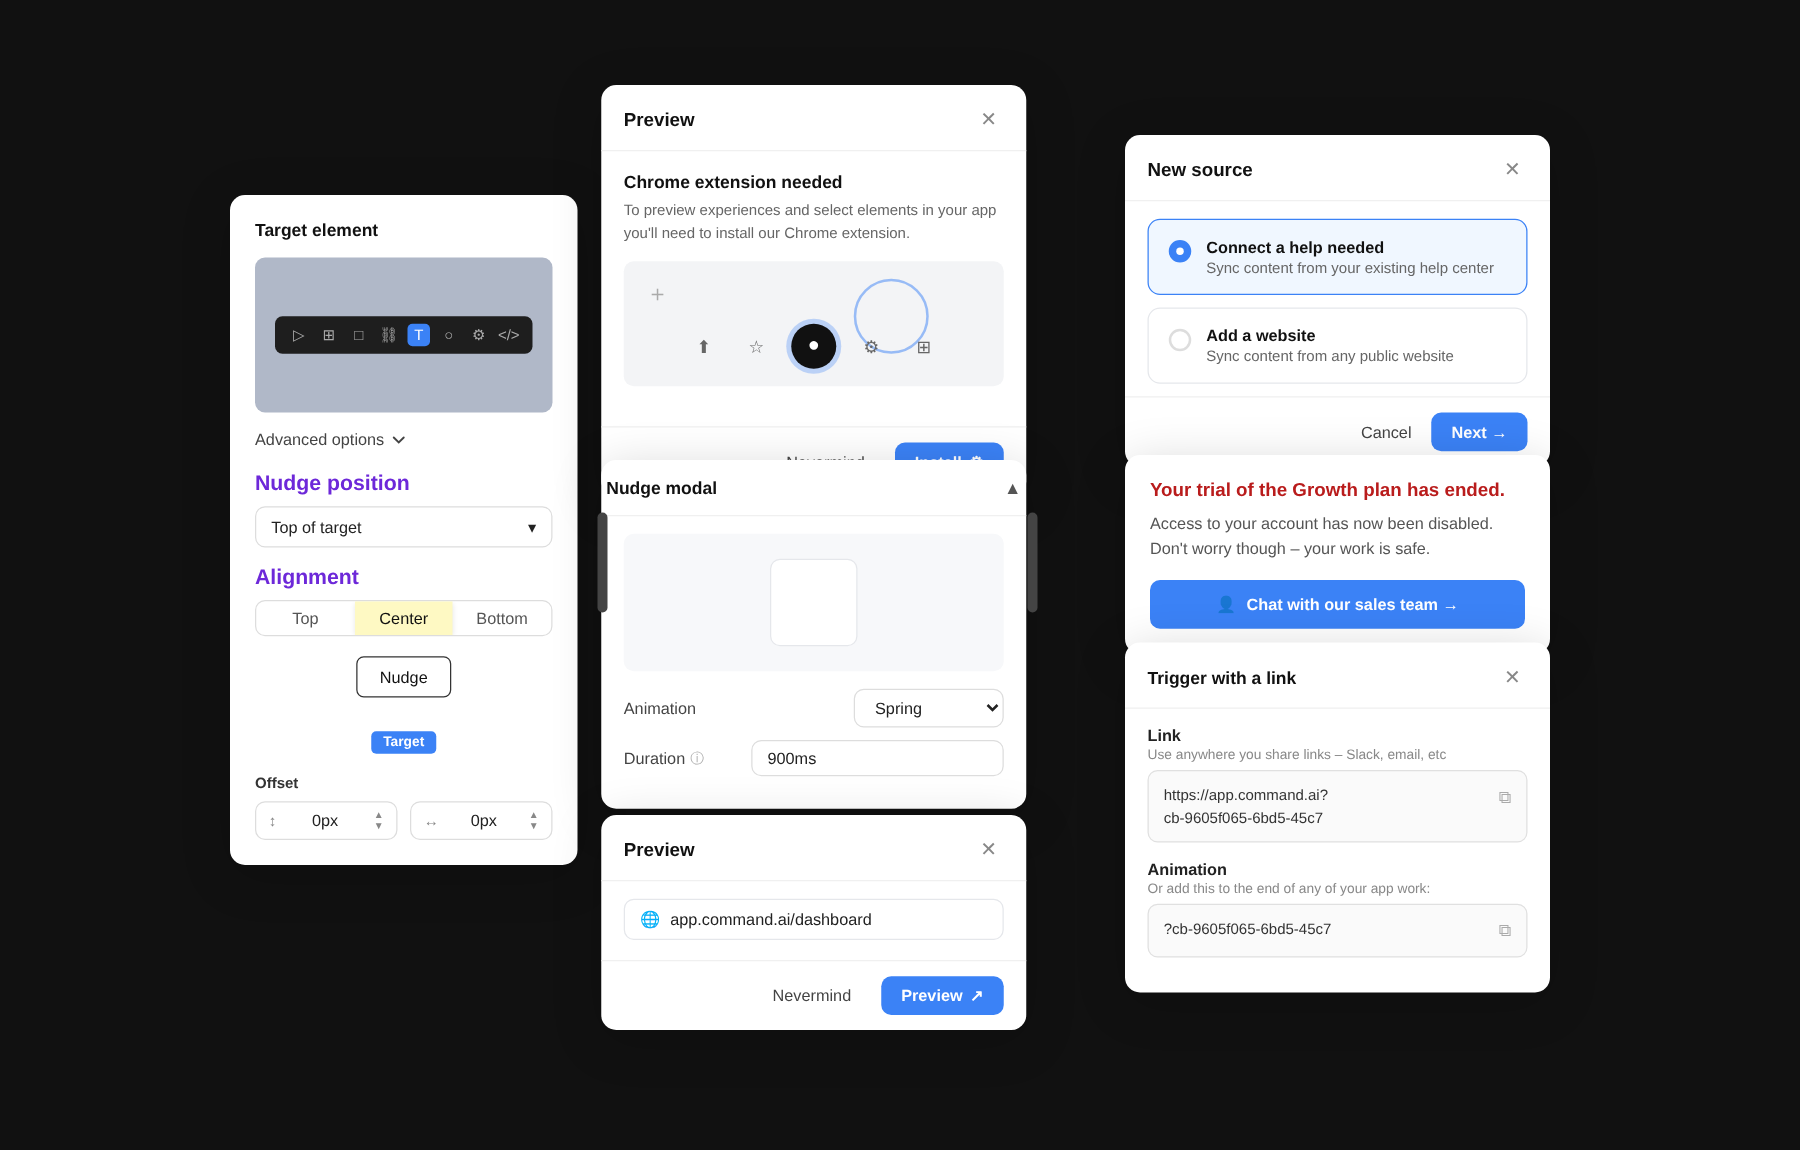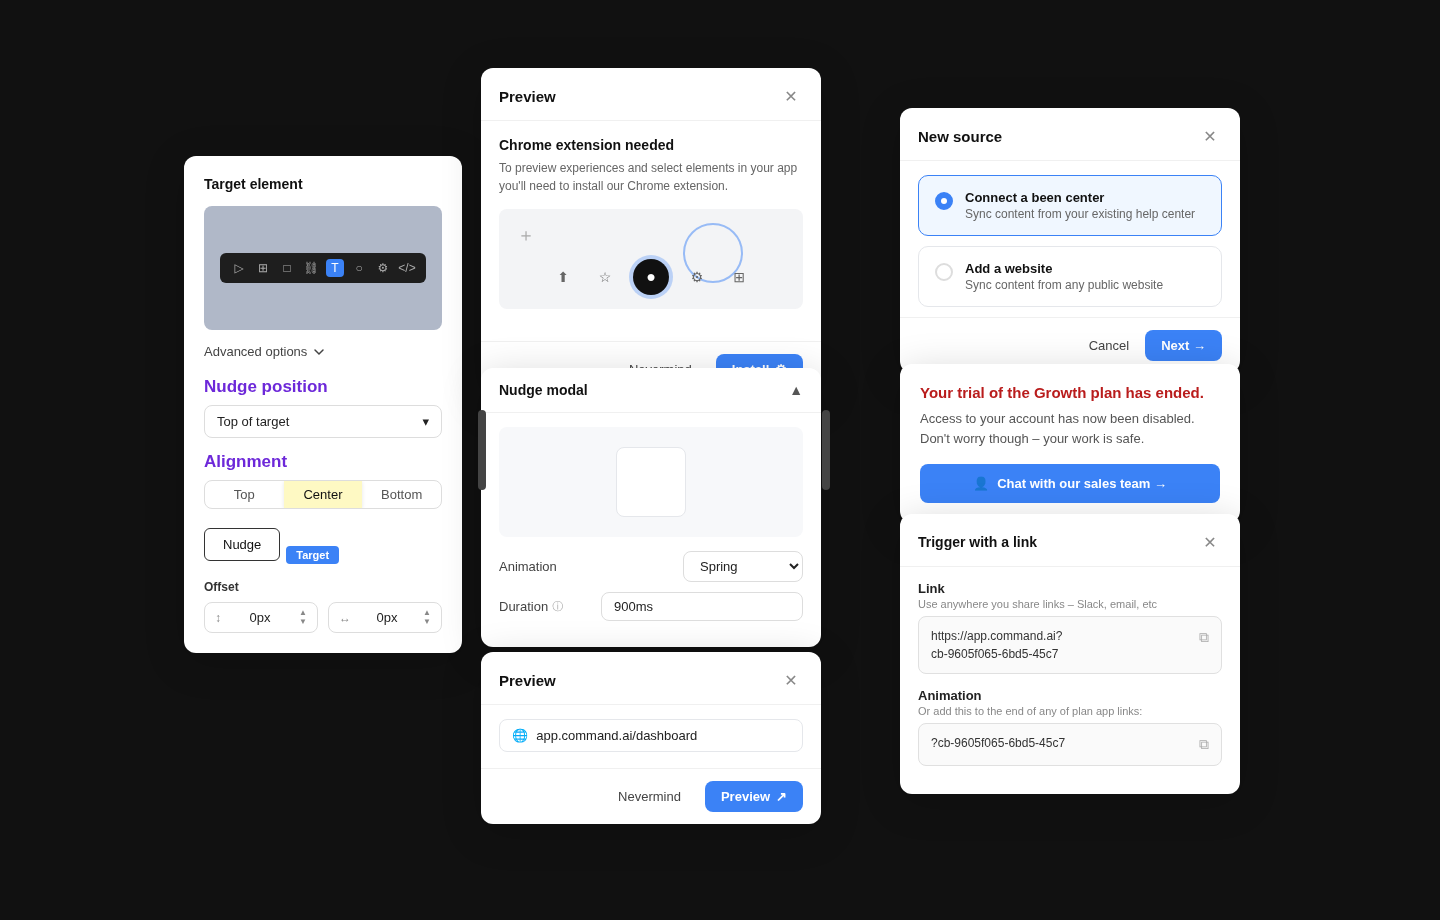--- a/index.html
+++ b/index.html
@@ -114,21 +114,21 @@
     }
     .align-tab.active {
       background: #fef9c3;
       font-weight: 400;
       color: #111;
       box-shadow: 0 1px 4px rgba(0,0,0,0.1);
     }
 
     .nudge-demo {
       display: flex;
-      flex-direction: row;
+      flex-direction: column;
       align-items: center;
       gap: 6px;
       margin: 16px 0;
       position: relative;
     }
     .nudge-box {
       border: 1.5px solid #333;
       border-radius: 6px;
       padding: 8px 18px;
       font-size: 13px;
@@ -292,21 +292,21 @@
     
     .nudge-modal-panel {
       left: 481px;
       top: 368px;
       width: 340px;
     }
     .nudge-modal-header {
       display: flex;
       align-items: center;
       justify-content: space-between;
-      padding: 14px 18px;
+      padding: 14px 4px;
       border-bottom: 1px solid #f0f0f0;
     }
     .nudge-modal-header h3 {
       font-size: 14px;
       font-weight: 600;
       color: #111;
     }
     .chevron-up { font-size: 14px; color: #555; cursor: pointer; }
     .nudge-modal-preview {
       background: #f7f8fa;
@@ -690,21 +690,21 @@
 <div class="panel new-source-panel">
   <div class="panel-header">
     <h3>New source</h3>
     <div class="close-btn">✕</div>
   </div>
 
   <div style="padding-top: 14px;">
     <div class="source-option selected">
       <div class="radio-circle checked"></div>
       <div class="source-text">
-        <h4>Connect a been center</h4>
+        <h4>Connect a help needed</h4>
         <p>Sync content from your existing help center</p>
       </div>
     </div>
 
     <div class="source-option">
       <div class="radio-circle"></div>
       <div class="source-text">
         <h4>Add a website</h4>
         <p>Sync content from any public website</p>
       </div>
@@ -735,21 +735,21 @@
     <div class="field-group">
       <div class="field-group-label">Link</div>
       <div class="field-group-sub">Use anywhere you share links – Slack, email, etc</div>
       <div class="link-box">
         <span>https://app.command.ai?<br>cb-9605f065-6bd5-45c7</span>
         <span class="copy-icon">⧉</span>
       </div>
     </div>
     <div class="field-group">
       <div class="field-group-label">Animation</div>
-      <div class="field-group-sub">Or add this to the end of any of plan app links:</div>
+      <div class="field-group-sub">Or add this to the end of any of your app work:</div>
       <div class="link-box">
         <span>?cb-9605f065-6bd5-45c7</span>
         <span class="copy-icon">⧉</span>
       </div>
     </div>
   </div>
 </div>
 
 <div class="drag-handle" style="left:478px; top:410px;"></div>
 <div class="drag-handle" style="left:822px; top:410px;"></div>

